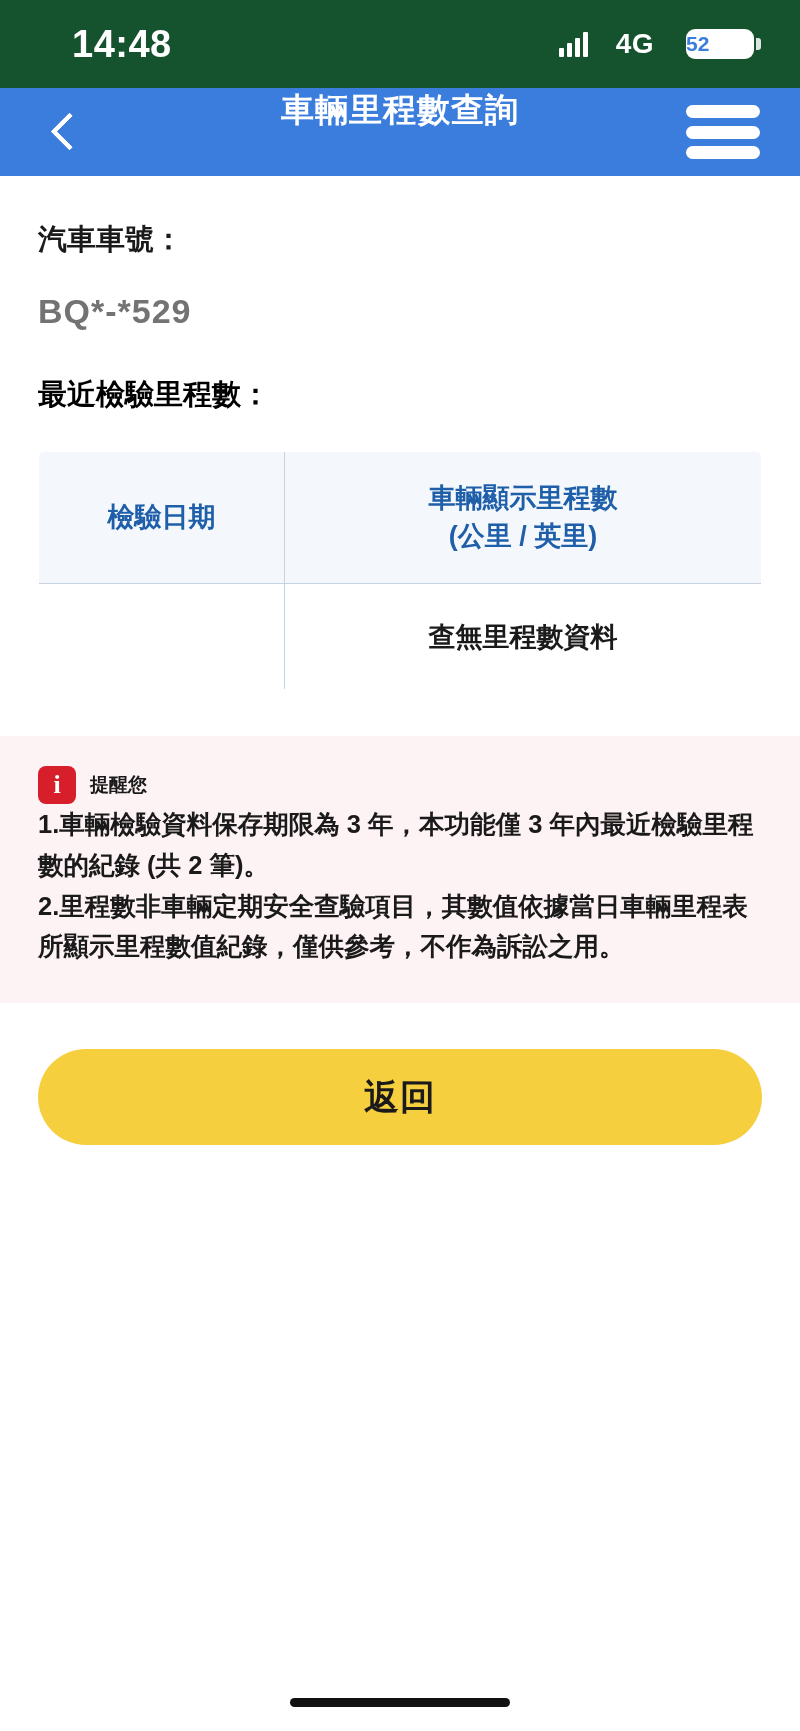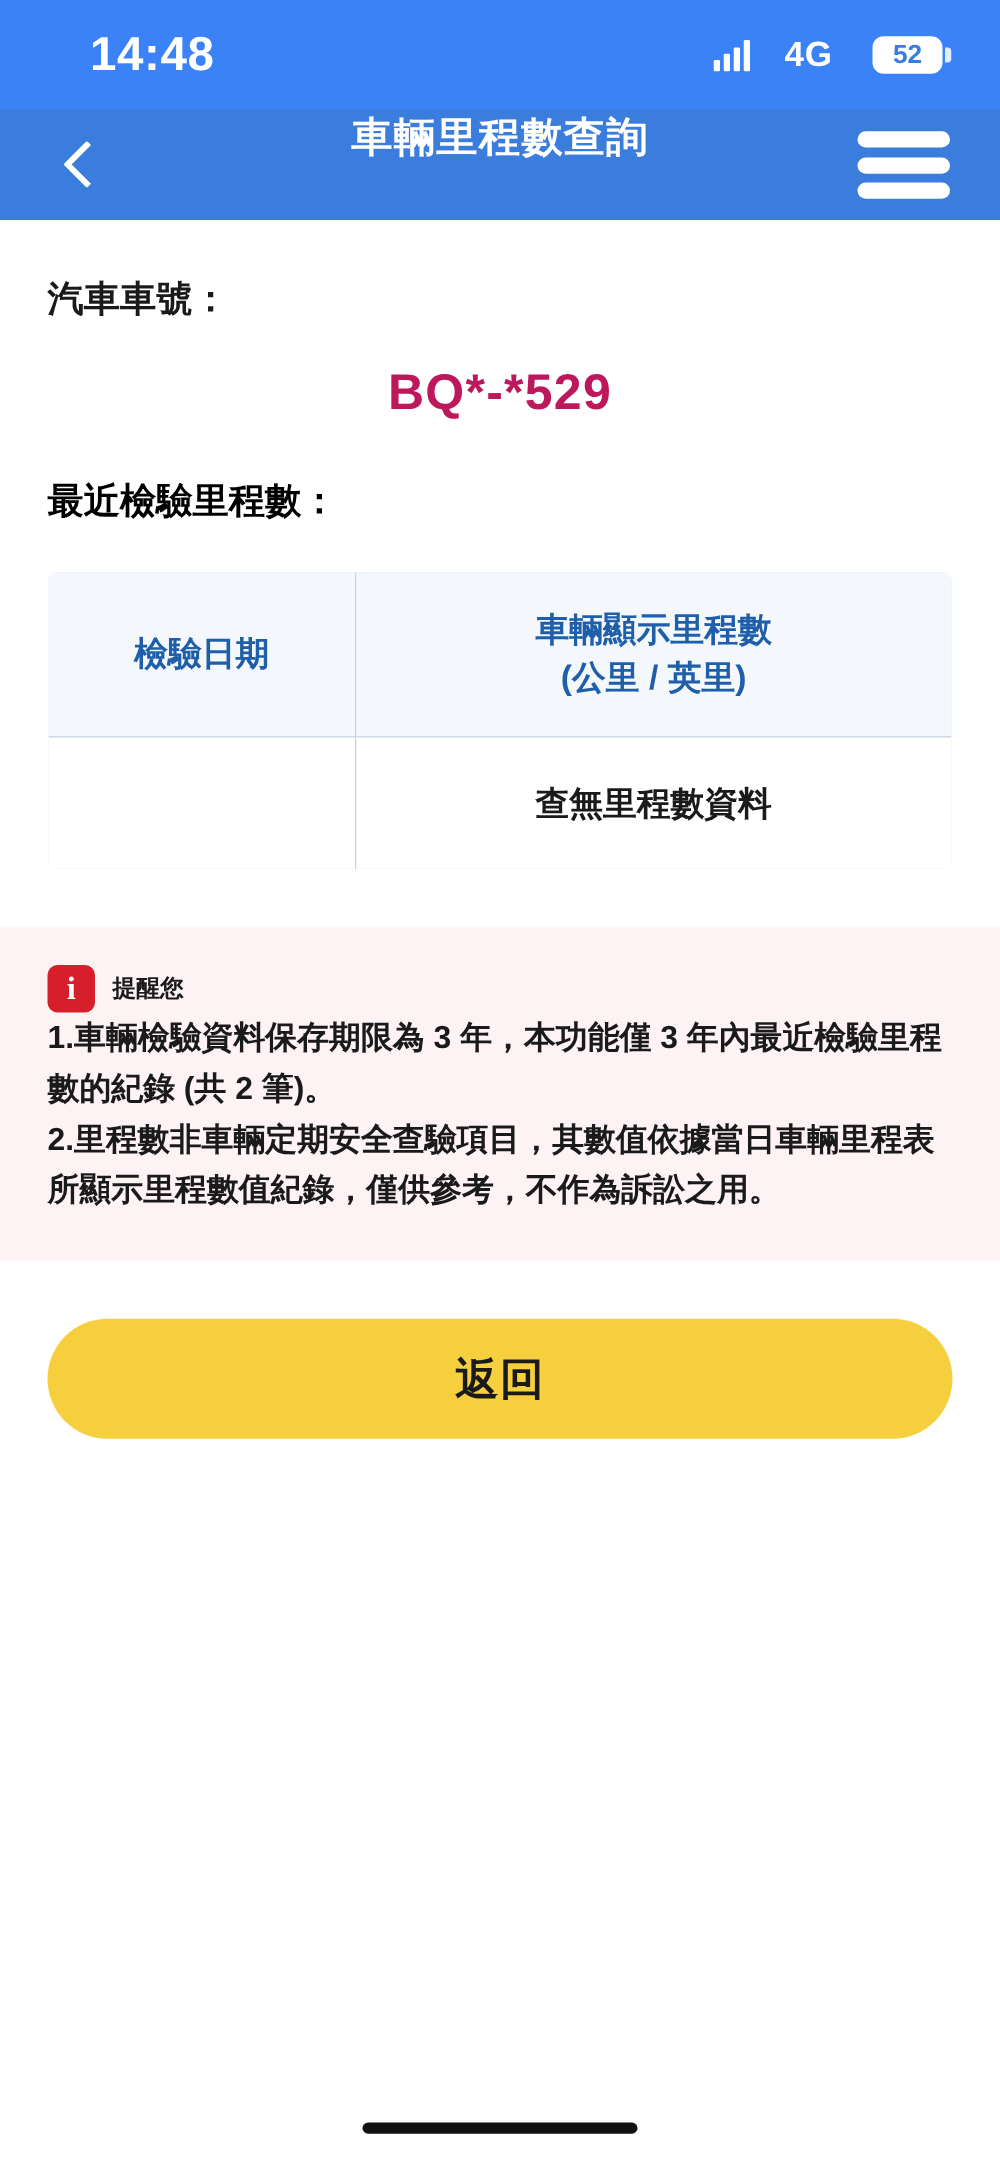--- a/index.html
+++ b/index.html
@@ -14,21 +14,21 @@
     width: 800px;
     height: 1731px;
     background: #ffffff;
     overflow: hidden;
   }
 
   
   .statusbar {
     position: relative;
     height: 88px;
-    background: #3b82f6;
+    background: #14532d;
     display: flex;
     align-items: center;
     justify-content: space-between;
     padding: 0 46px 0 40px;
   }
   .status-time {
     color: #ffffff;
     font-size: 38px;
     font-weight: bold;
     letter-spacing: 0.5px;
@@ -56,27 +56,26 @@
   .signal i:nth-child(3) { height: 19px; }
   .signal i:nth-child(4) { height: 25px; }
   .net-label {
     color: #ffffff;
     font-size: 28px;
     font-weight: bold;
     letter-spacing: 0.5px;
   }
   .battery {
     position: relative;
-    width: 56px;
+    width: 68px;
     height: 30px;
     border-radius: 9px;
     background: #ffffff;
     display: flex;
     align-items: center;
-    justify-content: center;
     margin-left: 4px;
   }
   .battery .lvl {
     color: #3b7ddd;
     font-size: 21px;
     font-weight: bold;
   }
   .battery::after {
     content: "";
     position: absolute;
@@ -148,26 +147,25 @@
     padding: 0 38px;
     background: #ffffff;
   }
   .label-plate {
     font-size: 29px;
     font-weight: bold;
     color: #1a1a1a;
     padding-top: 44px;
   }
   .plate-value {
-    font-size: 40px;
-    font-weight: bold;
-    color: #be185d;
+    font-size: 34px;
+    font-weight: bold;
+    color: #737373;
     padding-top: 32px;
     letter-spacing: 1px;
-    text-align: center;
   }
   .label-mileage {
     font-size: 29px;
     font-weight: bold;
     color: #000000;
     padding-top: 44px;
   }
 
   
   table.mileage {

